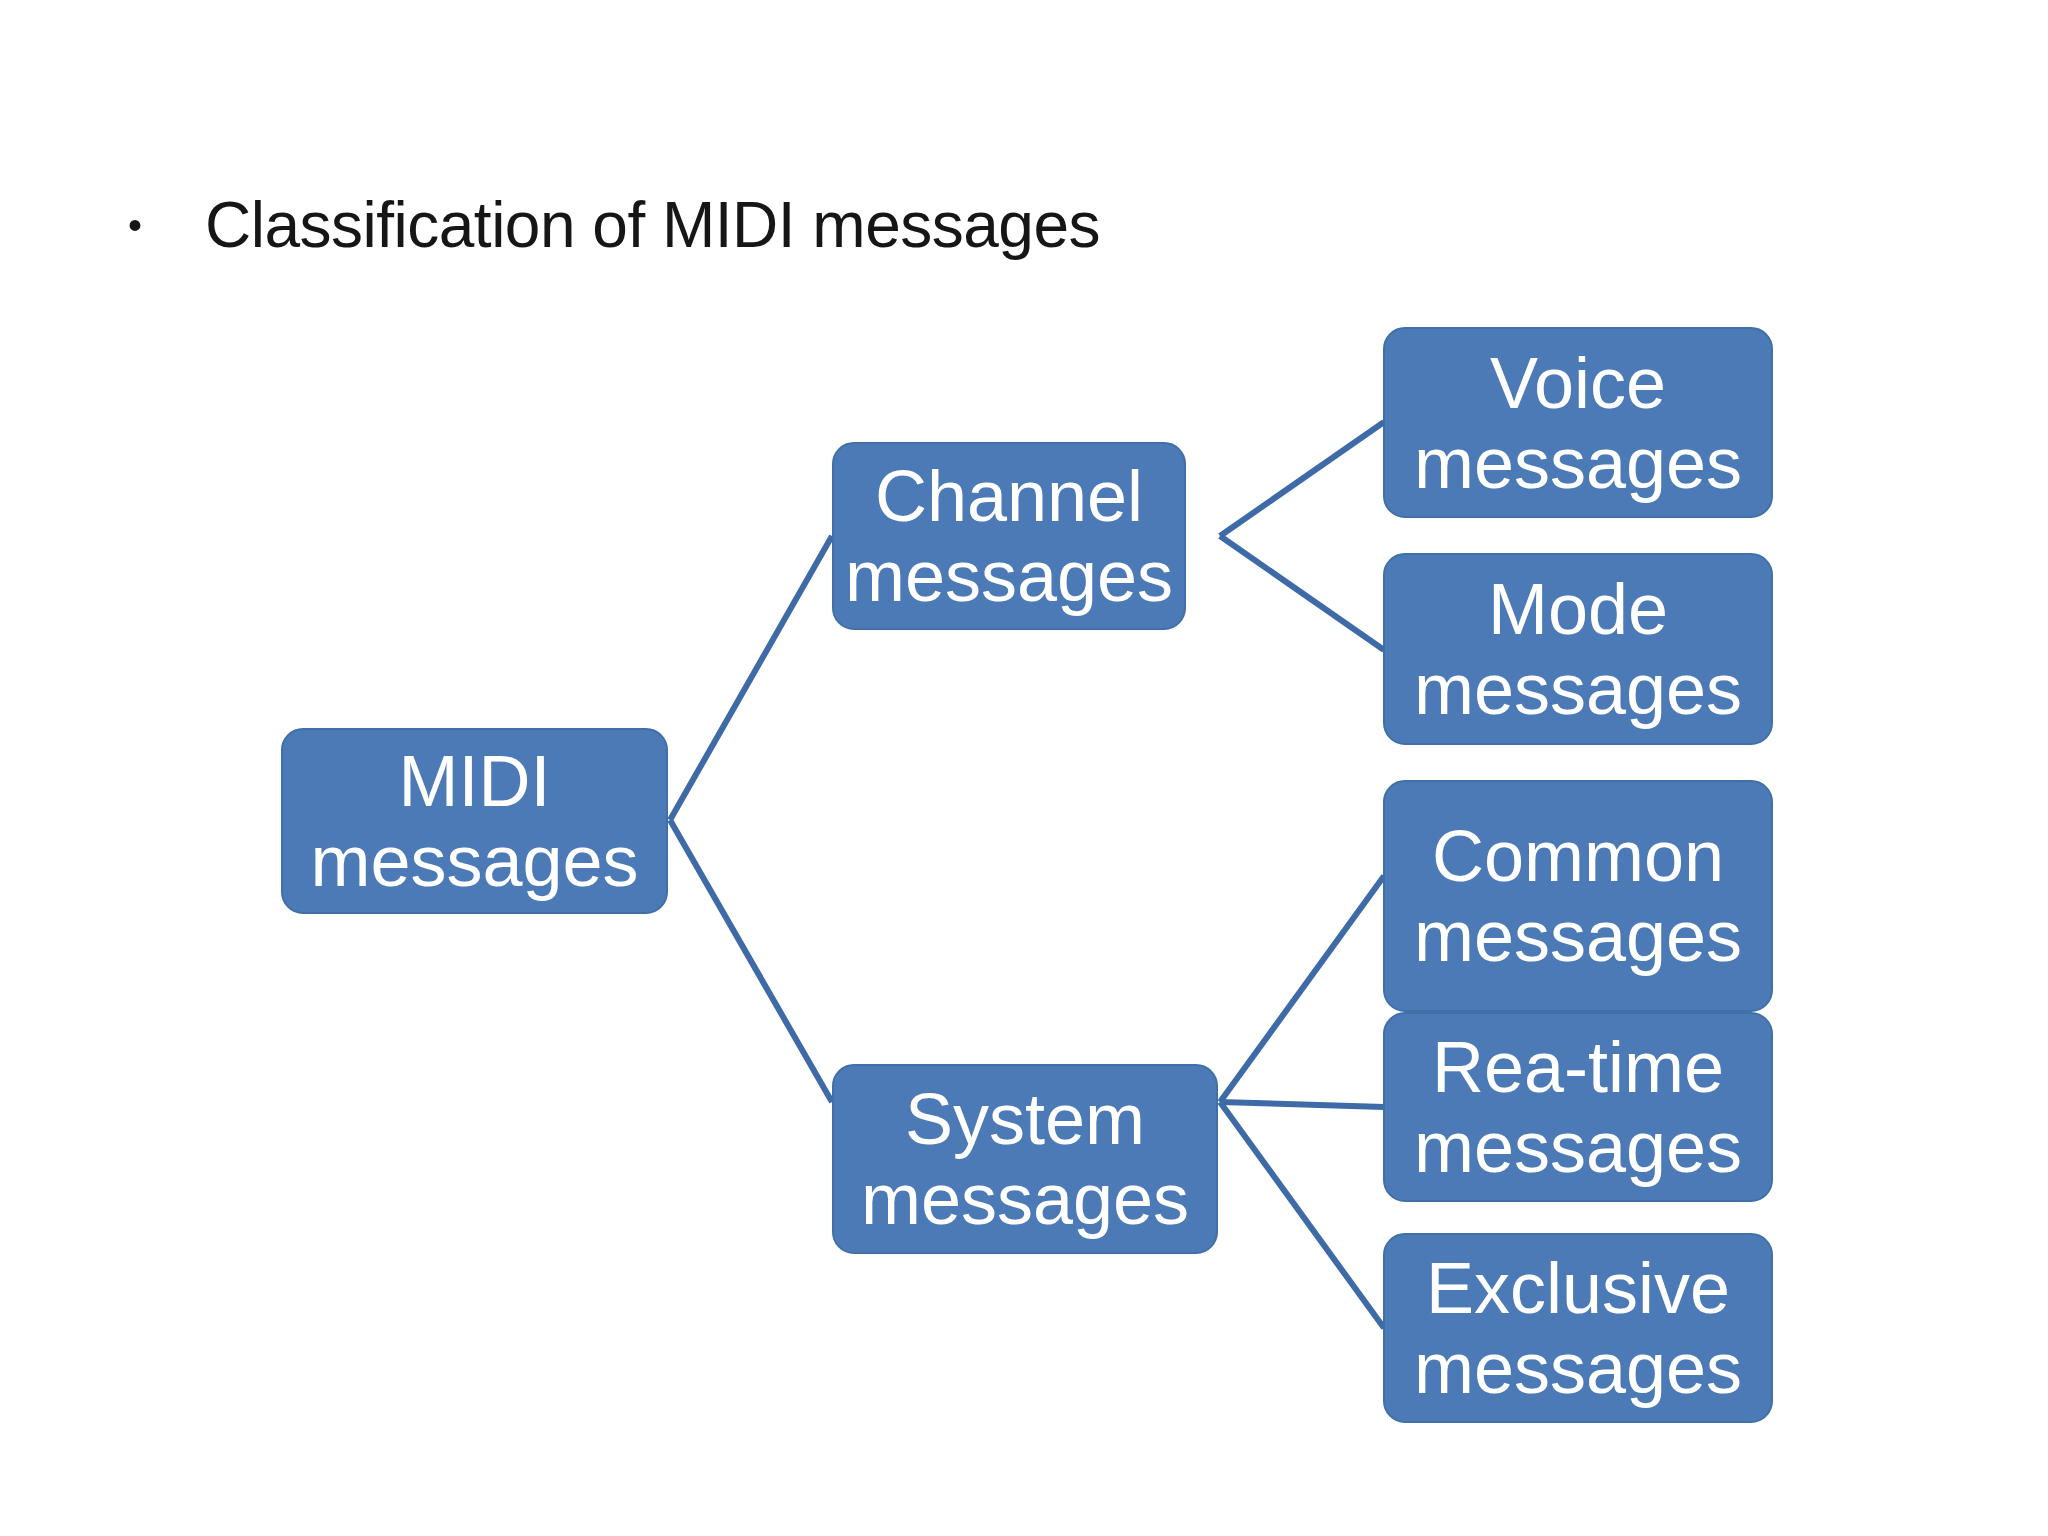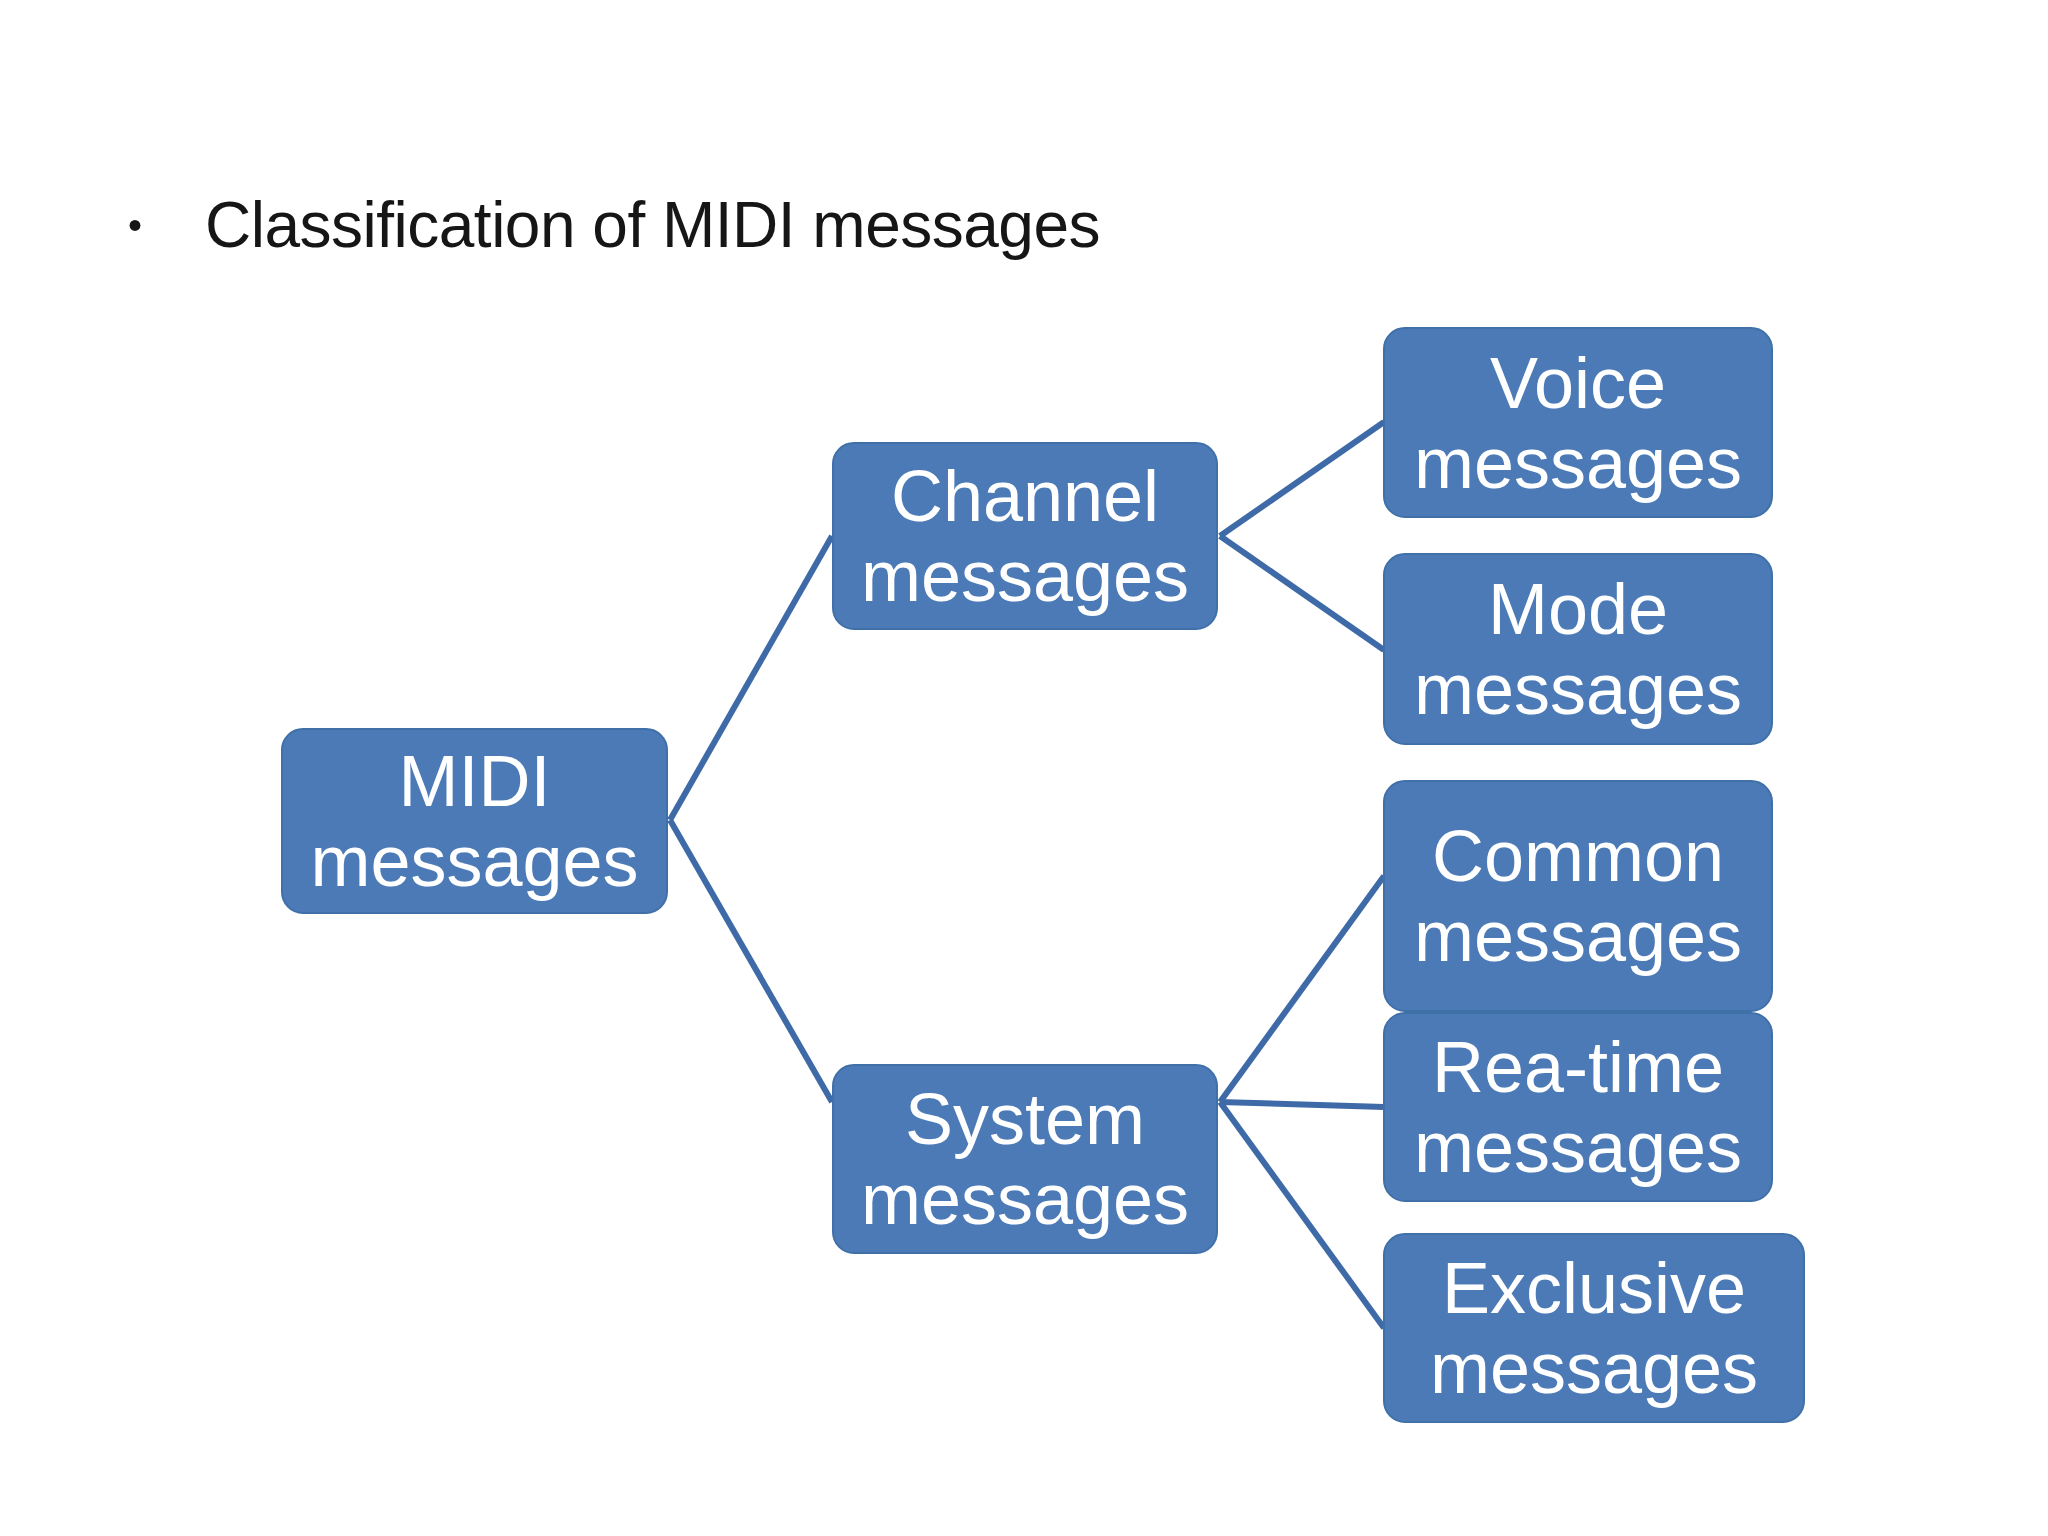--- a/index.html
+++ b/index.html
@@ -59,27 +59,27 @@
     color: #ffffff;
     display: flex;
     flex-direction: column;
     justify-content: center;
     align-items: center;
     text-align: center;
     font-size: 72px;
     line-height: 80px;
   }
   .n-midi      { left: 281px;  top: 728px;  width: 387px; height: 186px; }
-  .n-channel   { left: 832px;  top: 442px;  width: 386px; height: 188px; }
+  .n-channel   { left: 832px;  top: 442px;  width: 354px; height: 188px; }
   .n-system    { left: 832px;  top: 1064px; width: 386px; height: 190px; }
   .n-voice     { left: 1383px; top: 327px;  width: 390px; height: 191px; }
   .n-mode      { left: 1383px; top: 553px;  width: 390px; height: 192px; }
   .n-common    { left: 1383px; top: 780px;  width: 390px; height: 232px; }
   .n-realtime  { left: 1383px; top: 1012px; width: 390px; height: 190px; }
-  .n-exclusive { left: 1383px; top: 1233px; width: 422px; height: 190px; }
+  .n-exclusive { left: 1383px; top: 1233px; width: 390px; height: 190px; }
 </style>
 </head>
 <body>
 
 <div class="slide">
 
   <div class="title-row">
     <span class="bullet">•</span>
     <span class="title-text">Classification of MIDI messages</span>
   </div>

